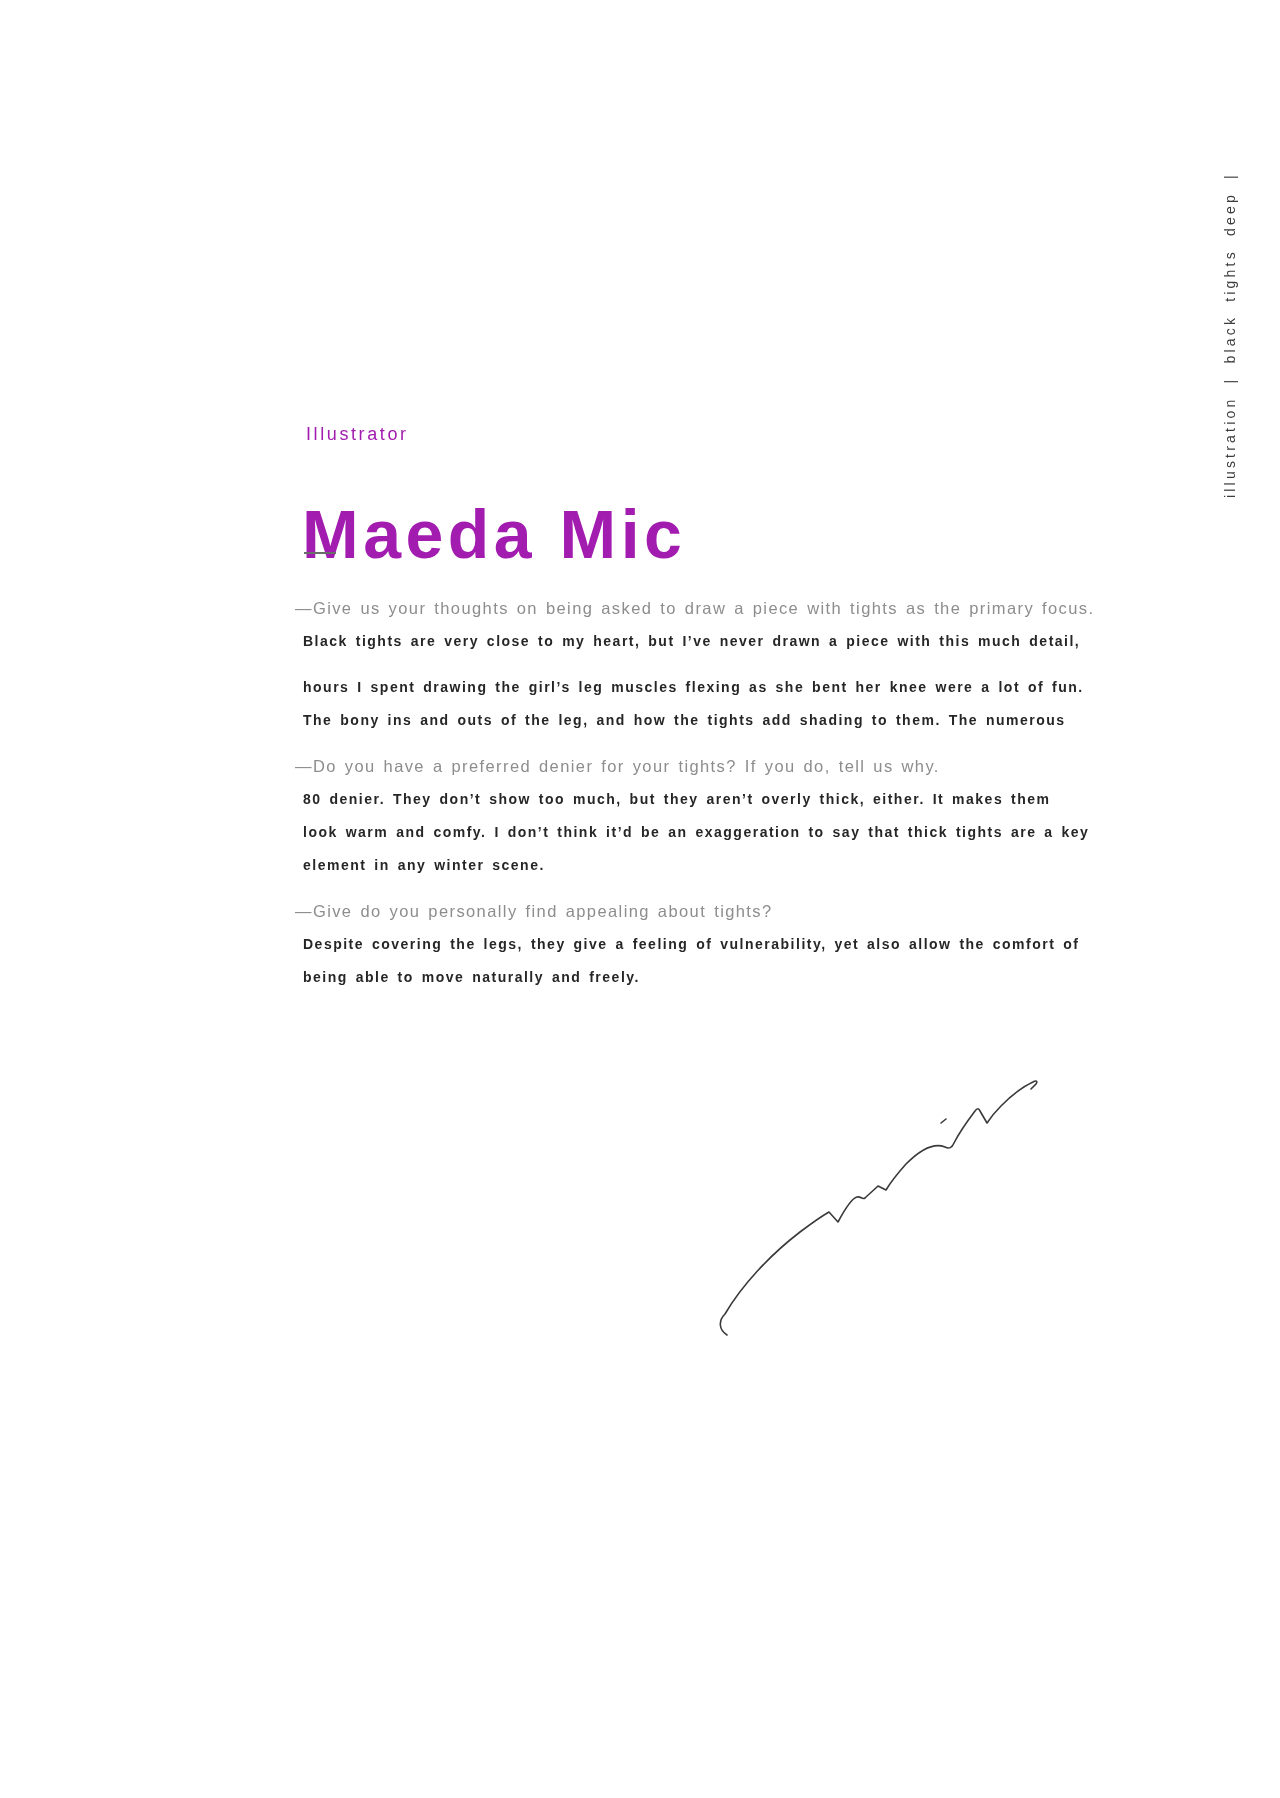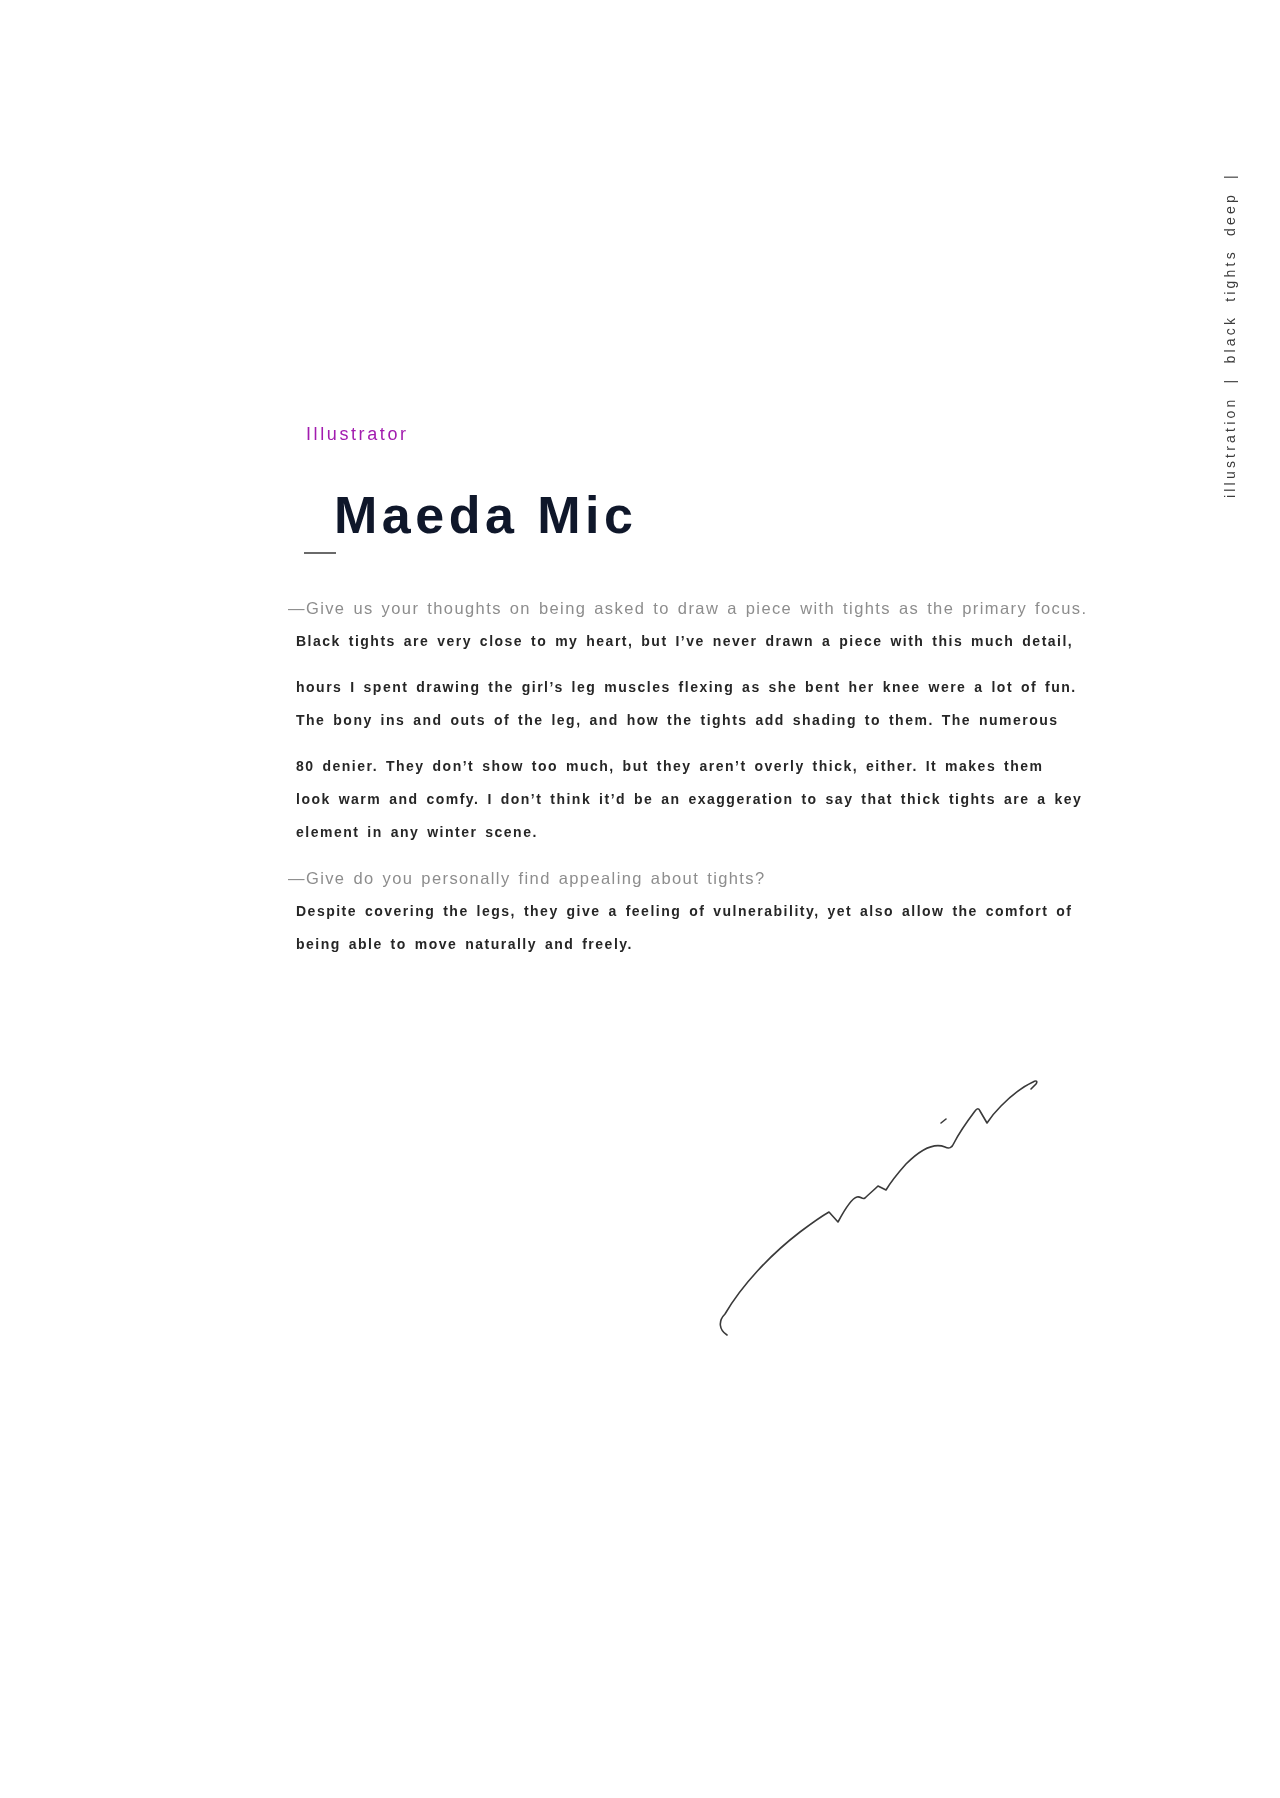--- a/index.html
+++ b/index.html
@@ -11,29 +11,29 @@
     overflow:hidden;
     font-family:"Liberation Sans",sans-serif;
   }
   .illustrator-label{
     position:absolute;left:306px;top:424px;
     font-size:18px;letter-spacing:2.6px;
     color:#a21caf;font-weight:400;white-space:nowrap;
   }
   .page-title{
     position:absolute;left:302px;top:454px;
-    font-size:52px;letter-spacing:4.5px;
-    color:#0f172a;font-weight:600;line-height:1;white-space:nowrap;margin-left:32px;
+    font-size:68px;letter-spacing:4.5px;
+    color:#a21caf;font-weight:600;line-height:1;white-space:nowrap;
   }
   .title-divider{
     position:absolute;left:304px;top:552px;
     width:32px;height:2px;background:#6a6a6a;
   }
   .qa-section{
-    position:absolute;left:288px;top:592px;width:800px;
+    position:absolute;left:295px;top:592px;width:800px;
   }
   .qa-block{margin:0 0 13px 0;}
   .question{
     font-size:16.5px;line-height:33px;
     color:#8d8d8d;font-weight:400;
     letter-spacing:1.4px;word-spacing:2px;
     white-space:nowrap;margin:0;
   }
   .answer-line{
     padding-left:8px;
@@ -76,20 +76,21 @@
       <div class="question">—Give us your thoughts on being asked to draw a piece with tights as the primary focus.</div>
       <div class="answer-line">Black tights are very close to my heart, but I’ve never drawn a piece with this much detail,</div>
     </div>
 
     <div class="qa-block">
       <div class="answer-line">hours I spent drawing the girl’s leg muscles flexing as she bent her knee were a lot of fun.</div>
       <div class="answer-line">The bony ins and outs of the leg, and how the tights add shading to them. The numerous</div>
     </div>
 
     <div class="qa-block">
+      <div class="question">—Do you have a preferred denier for your tights? If you do, tell us why.</div>
       <div class="answer-line">80 denier. They don’t show too much, but they aren’t overly thick, either. It makes them</div>
       <div class="answer-line">look warm and comfy. I don’t think it’d be an exaggeration to say that thick tights are a key</div>
       <div class="answer-line">element in any winter scene.</div>
     </div>
 
     <div class="qa-block">
       <div class="question">—Give do you personally find appealing about tights?</div>
       <div class="answer-line">Despite covering the legs, they give a feeling of vulnerability, yet also allow the comfort of</div>
       <div class="answer-line">being able to move naturally and freely.</div>
     </div>

